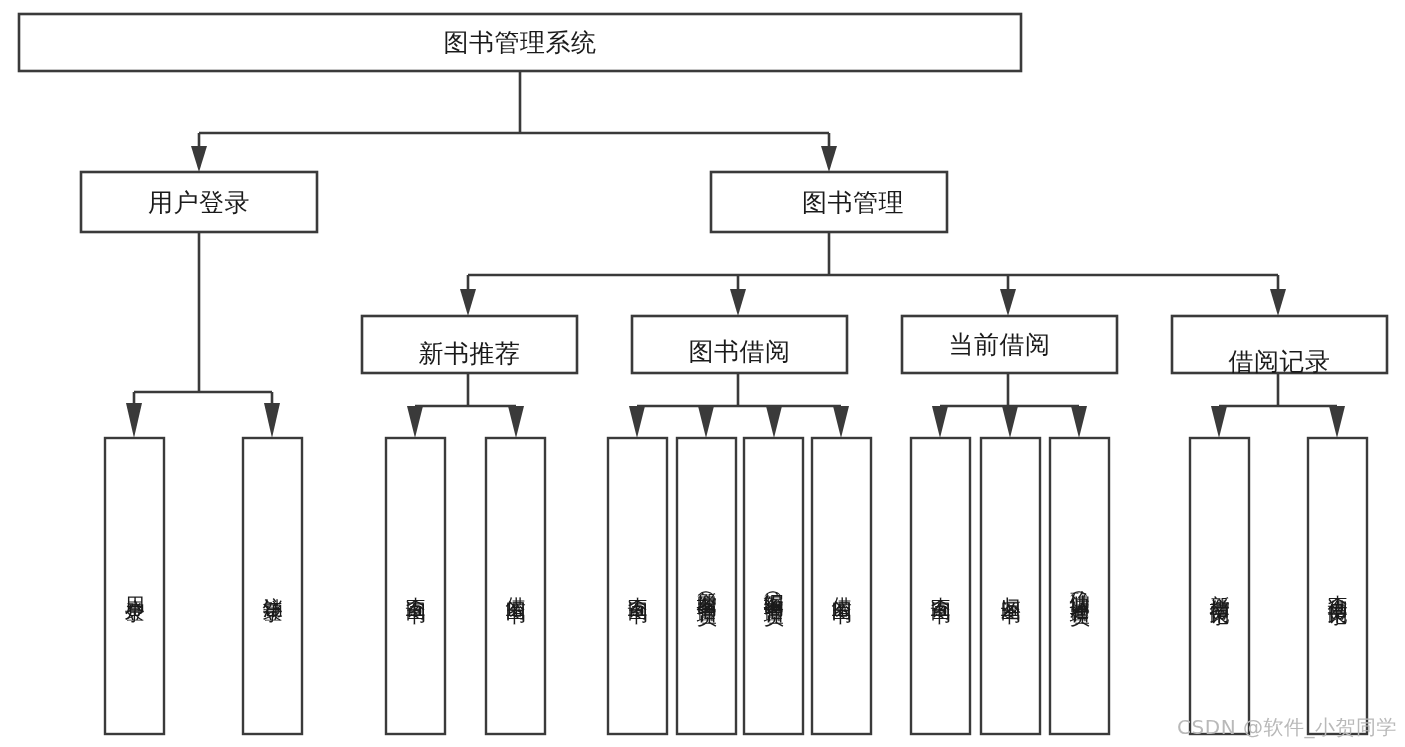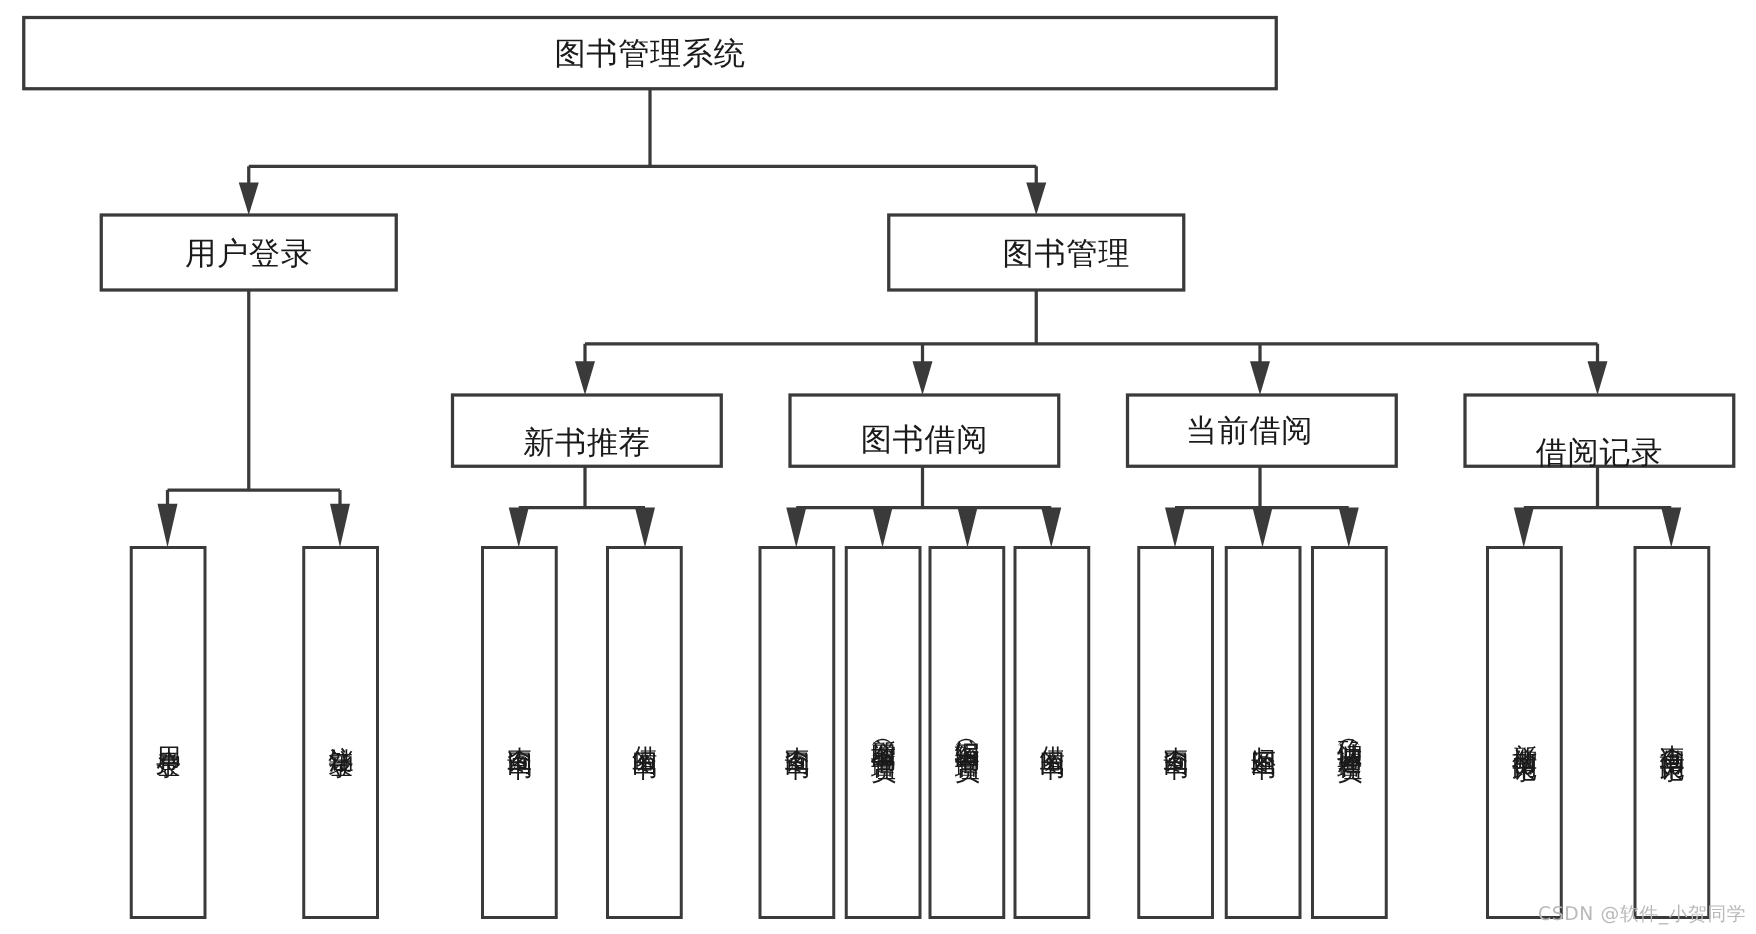--- a/index.html
+++ b/index.html
@@ -76,21 +76,21 @@
     font-size: 25px;
     color: #1a1a1a;
     white-space: nowrap;
     letter-spacing: 0.5px;
   }
   #watermark {
     position: absolute;
     right: 8px;
     bottom: 6px;
     font-family: "DejaVu Sans", "Liberation Sans", sans-serif;
-    font-size: 15px;
+    font-size: 20px;
     color: #b9b9b9;
     white-space: nowrap;
     letter-spacing: 0.5px;
   }
 </style>
 </head>
 <body>
 
 <div id="diagram-root">
 

